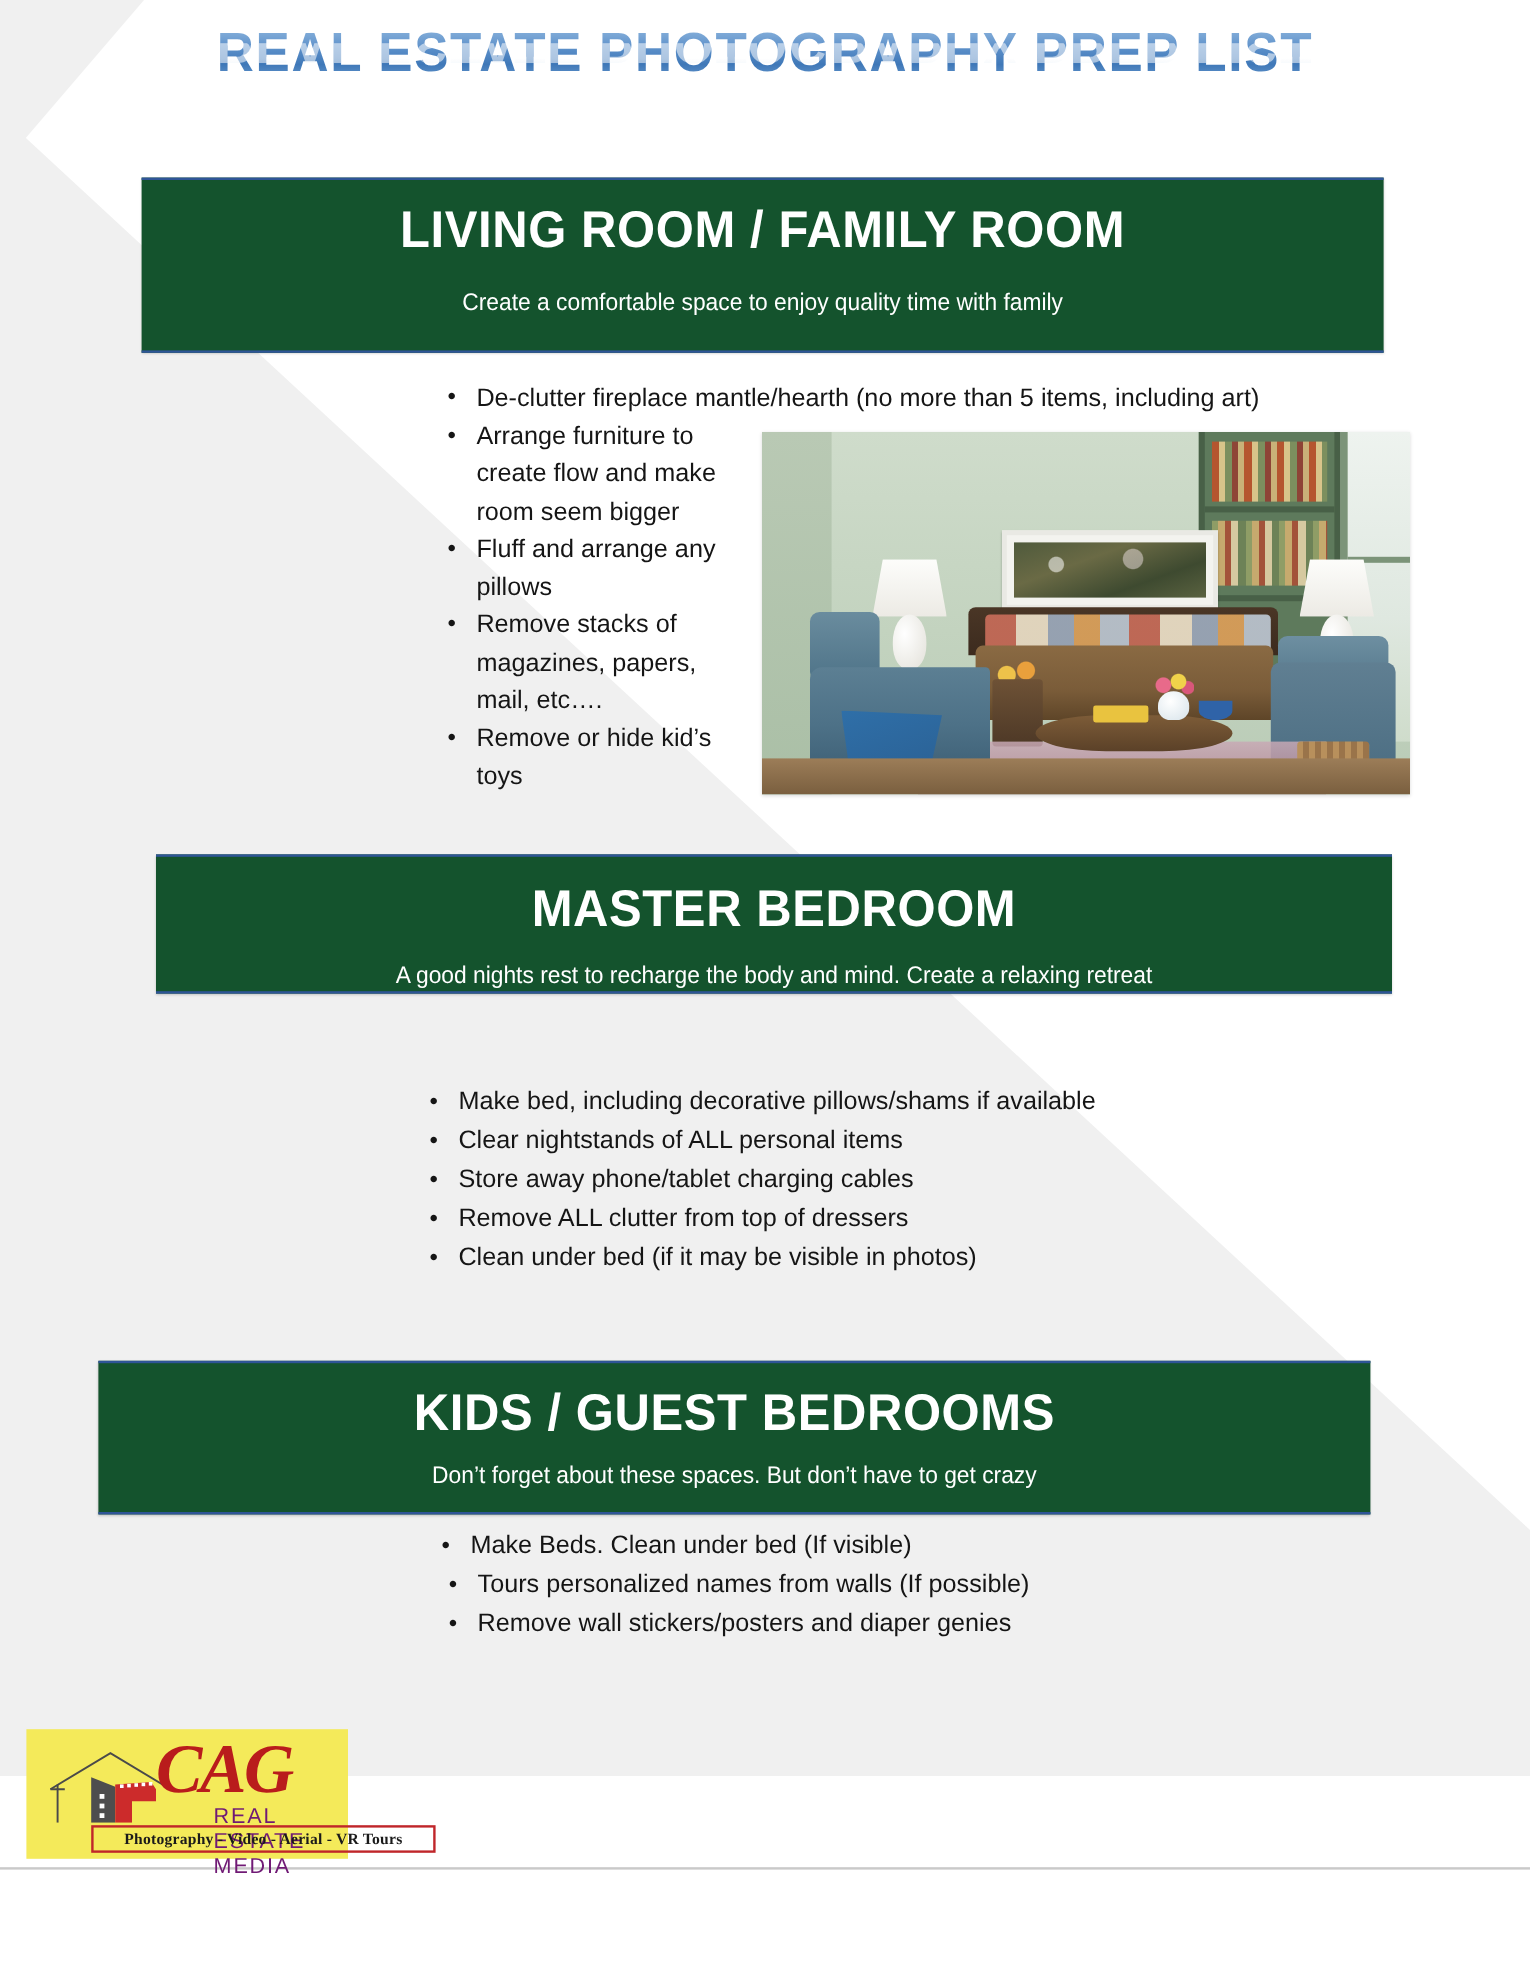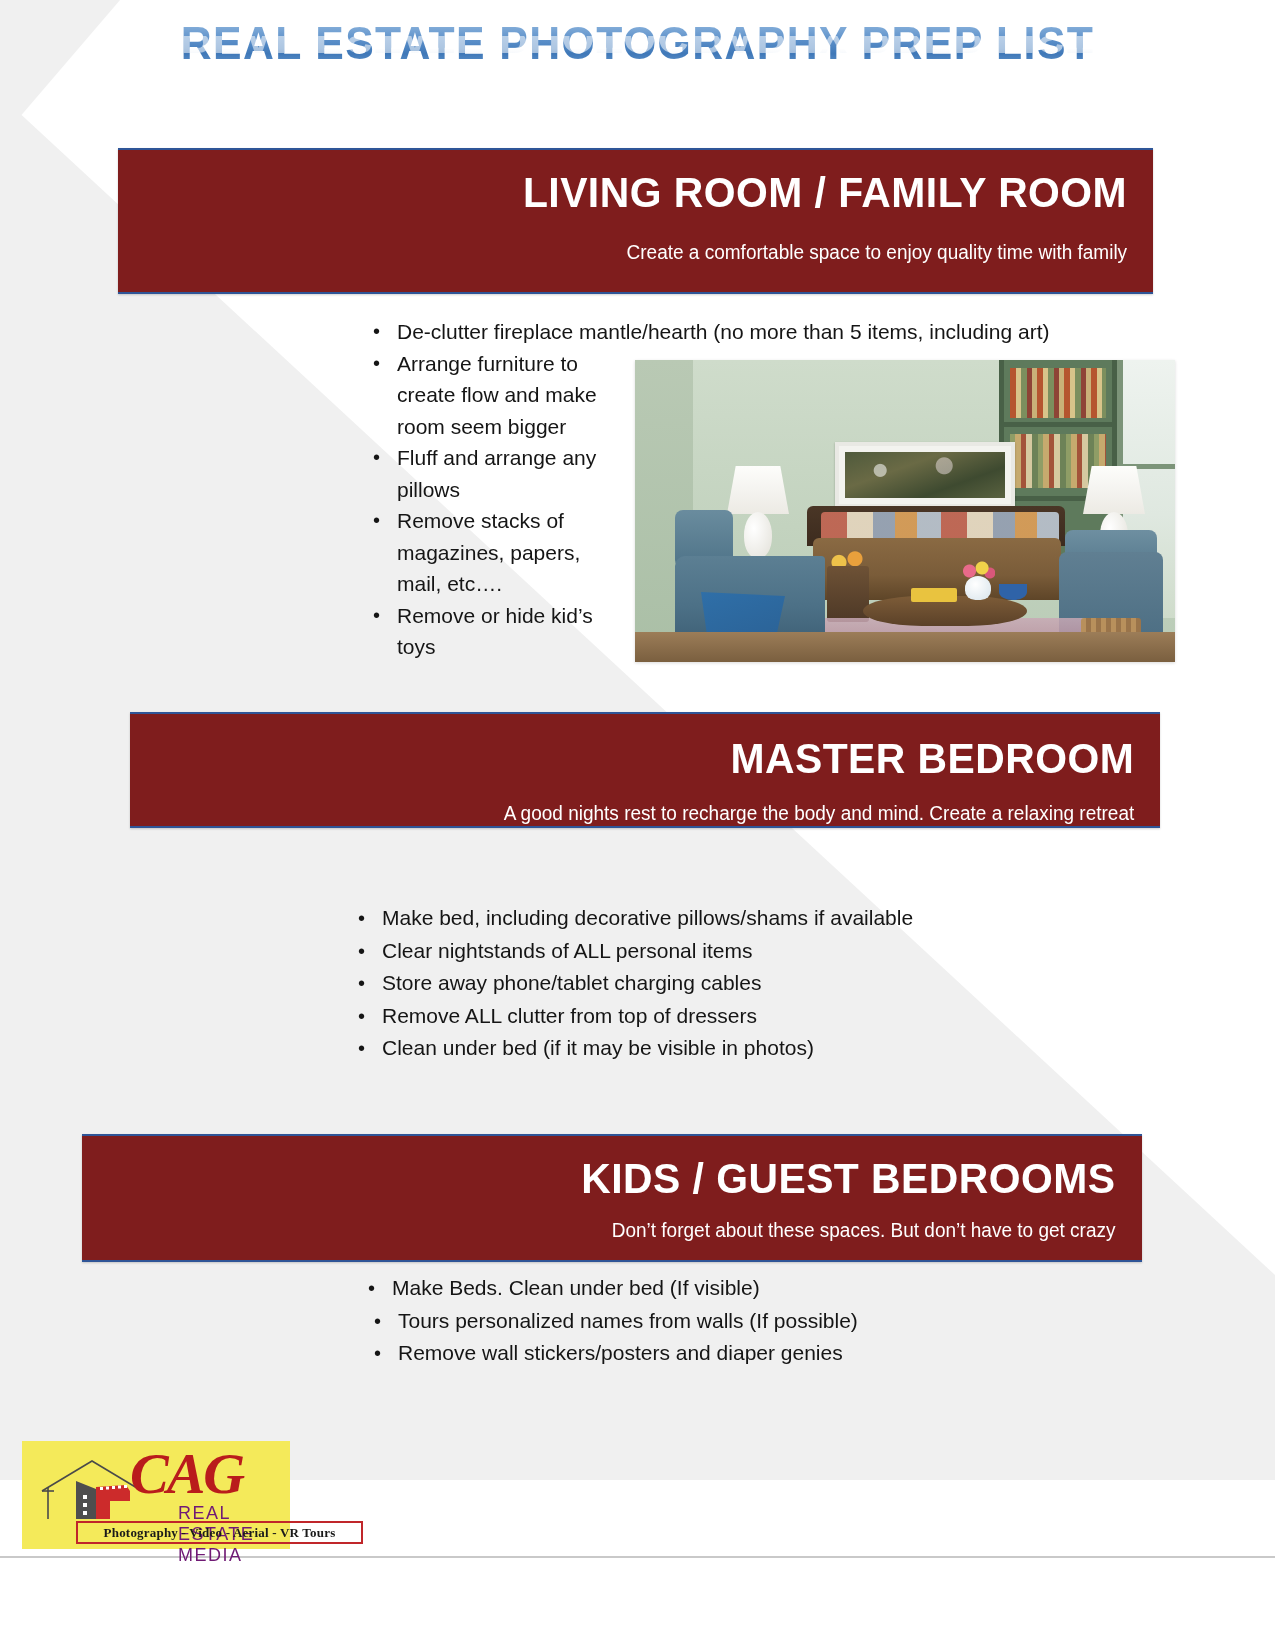--- a/index.html
+++ b/index.html
@@ -76,25 +76,25 @@
     margin-top: -6px;
     height: 28px;
     overflow: hidden;
   }
 
   
   .content { position: relative; z-index: 2; }
 
   .section-banner {
     position: absolute;
-    background: #7f1d1d;
+    background: #14532d;
     border-top: 2px solid #2f5597;
     border-bottom: 2px solid #2f5597;
     color: #ffffff;
-    text-align: right;
+    text-align: center;
     box-shadow: 0 1px 2px rgba(0,0,0,0.18);
   }
   .banner-title {
     font-family: "Liberation Sans Narrow", "Liberation Sans", sans-serif;
     font-weight: bold;
     font-size: 43px;
     letter-spacing: 0.5px;
     text-transform: uppercase;
     transform: scaleX(0.95);
     white-space: nowrap;

